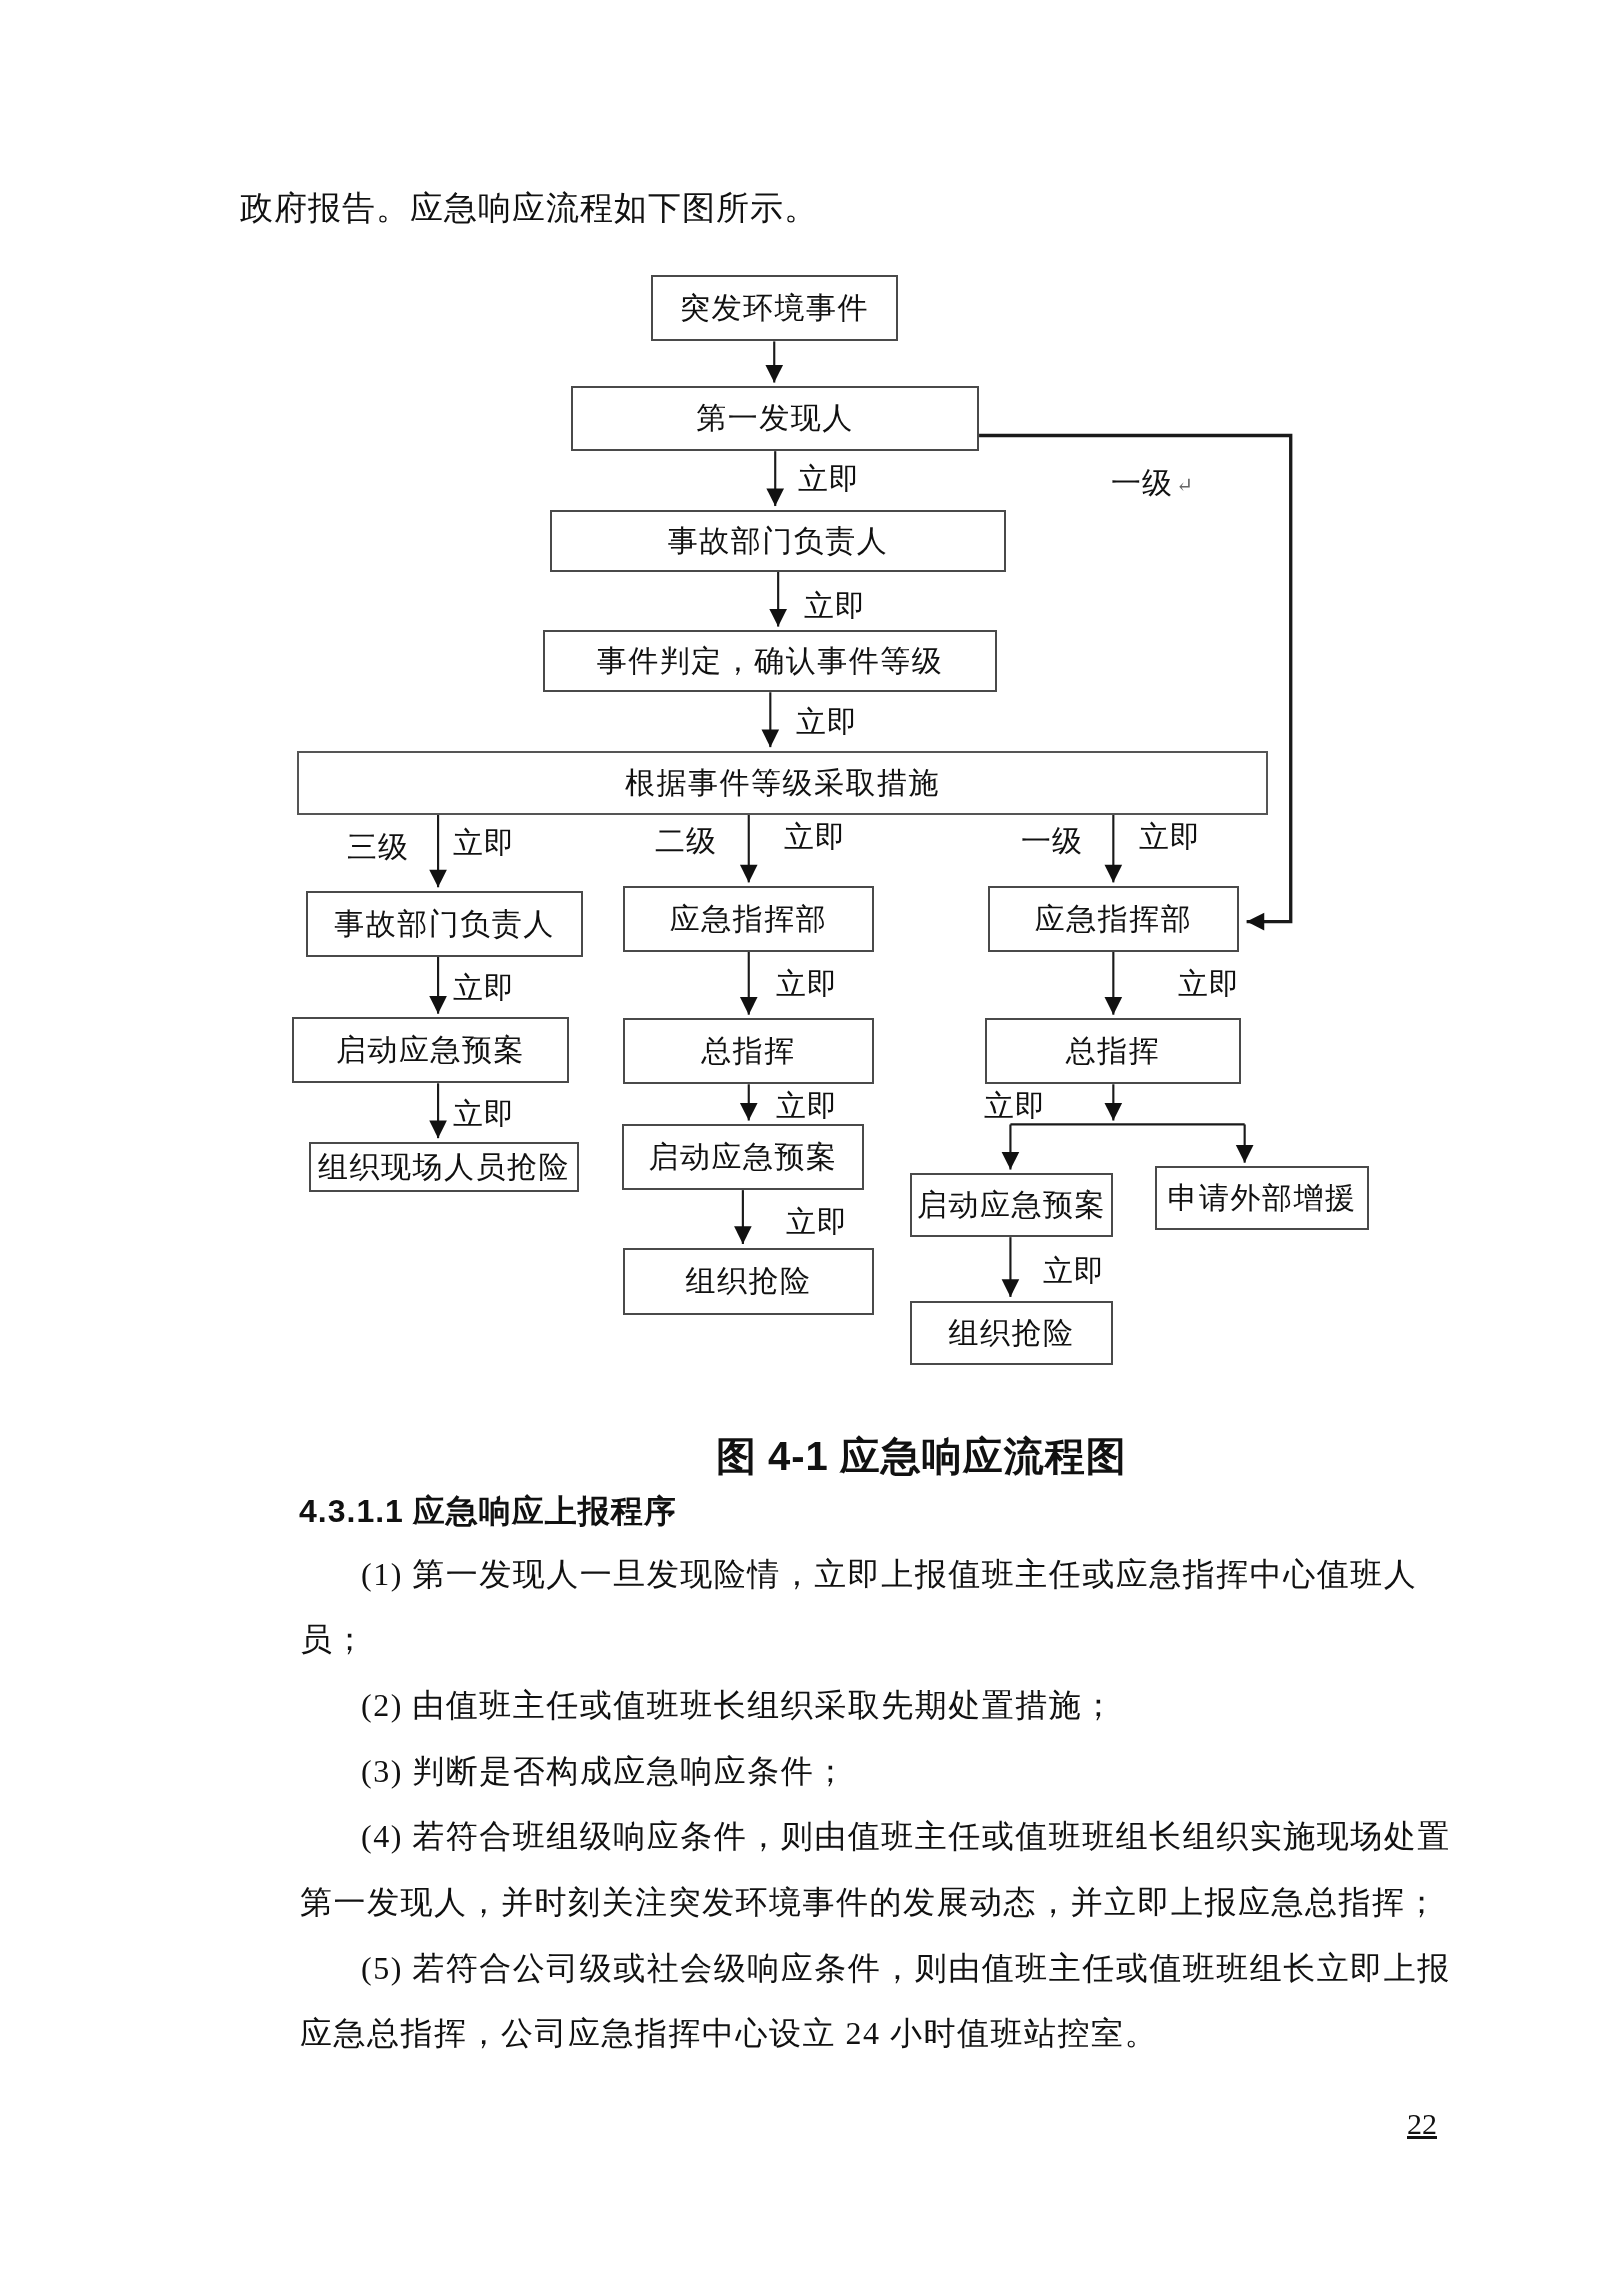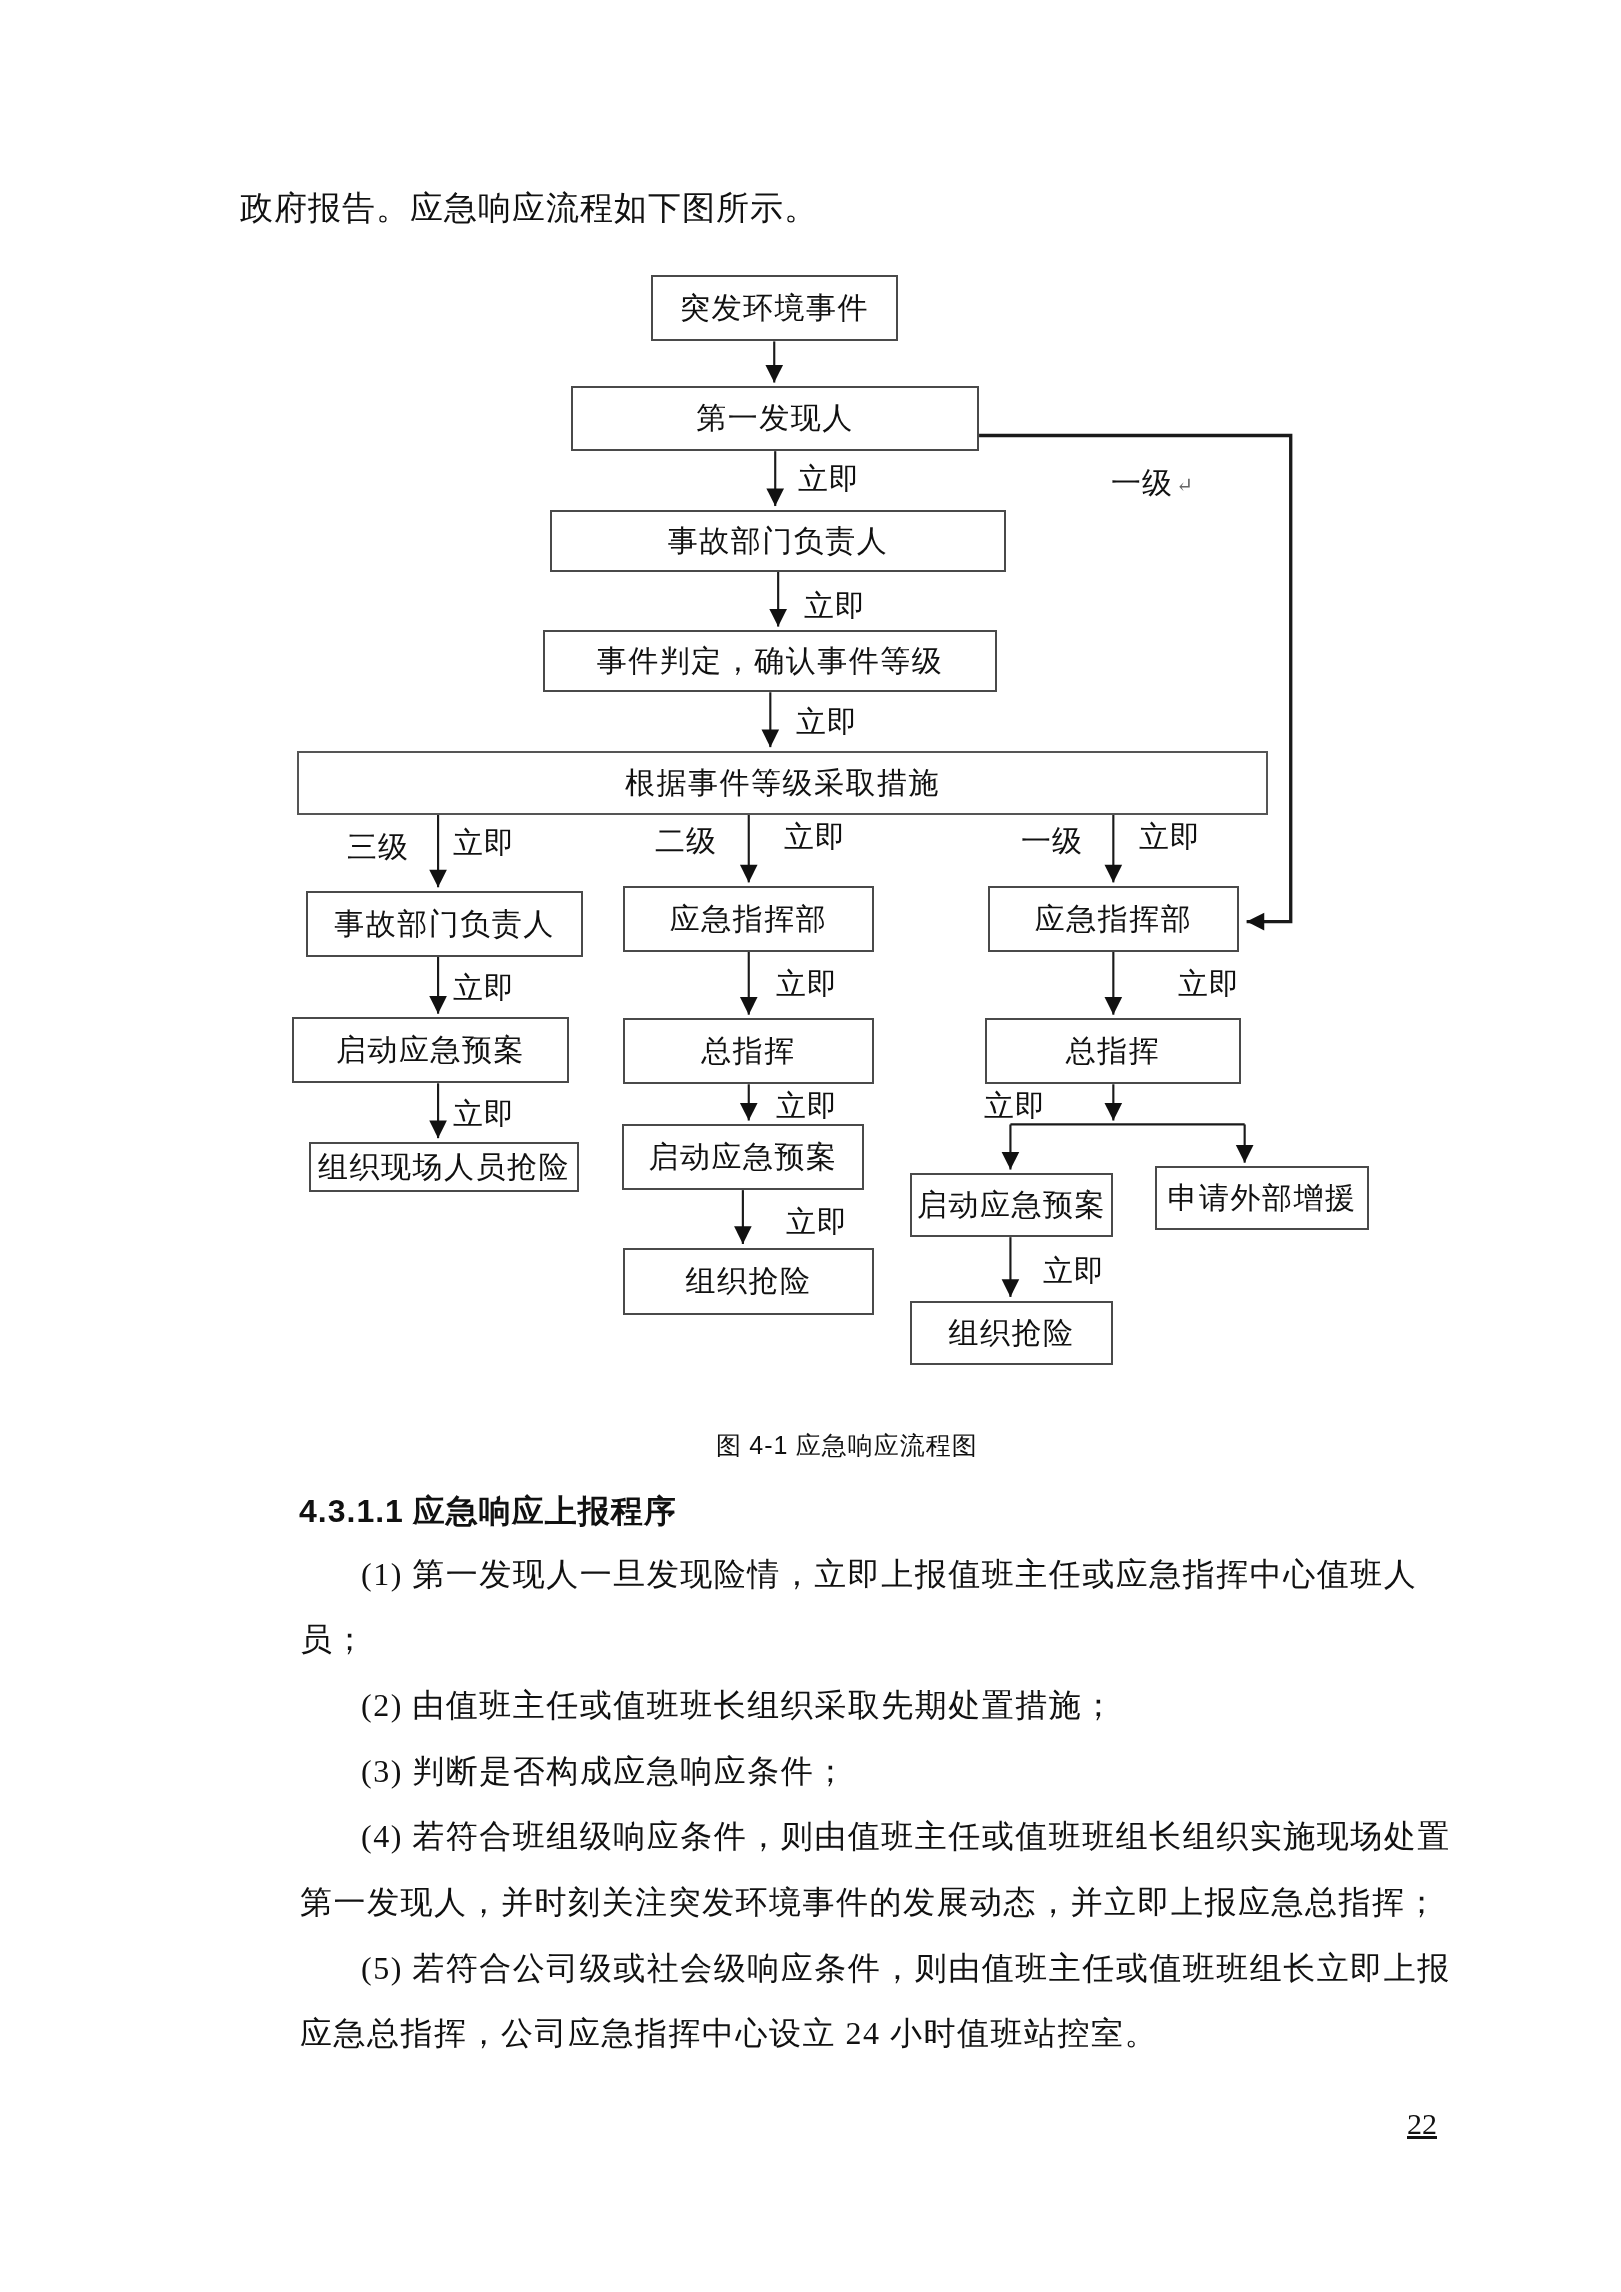--- a/index.html
+++ b/index.html
@@ -10,21 +10,21 @@
   #intro{position:absolute;left:240px;top:186px;font-size:33px;letter-spacing:1px;white-space:nowrap;}
   #figure{position:absolute;left:0;top:0;width:1621px;height:2293px;}
   #connector-svg{position:absolute;left:0;top:0;}
   .fnode{
     position:absolute;box-sizing:border-box;border:2px solid #4a4a4a;background:#ffffff;
     display:flex;align-items:center;justify-content:center;
     font-size:30px;letter-spacing:1.5px;white-space:nowrap;
   }
   .fnode.wide{border-width:2.9px;border-color:#555;}
   .elabel{position:absolute;font-size:30px;letter-spacing:1px;white-space:nowrap;}
-  #caption{position:absolute;left:716px;top:1429px;font-size:25px;font-weight:normal;letter-spacing:1px;white-space:nowrap;}
+  #caption{position:absolute;left:716px;top:1429px;font-size:40px;font-weight:bold;letter-spacing:1px;white-space:nowrap;}
   #heading{position:absolute;left:299px;top:1490px;font-size:32px;font-weight:bold;letter-spacing:1px;white-space:nowrap;}
   .sans{font-family:"Liberation Sans","DejaVu Sans",sans-serif;}
   .bline{position:absolute;font-size:32px;letter-spacing:1.5px;white-space:nowrap;}
   #pagenum{position:absolute;left:300px;top:2107px;width:1137px;text-align:right;font-size:30px;text-decoration:underline;}
 </style>
 </head>
 <body>
 
 <div id="page">
 

